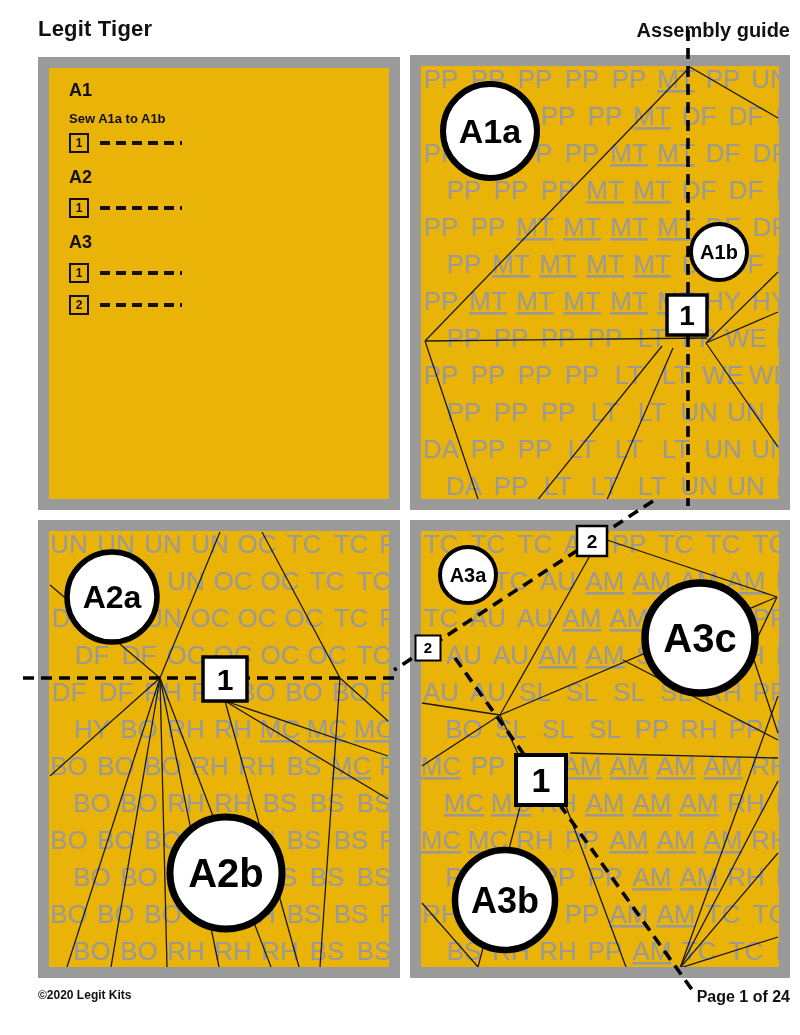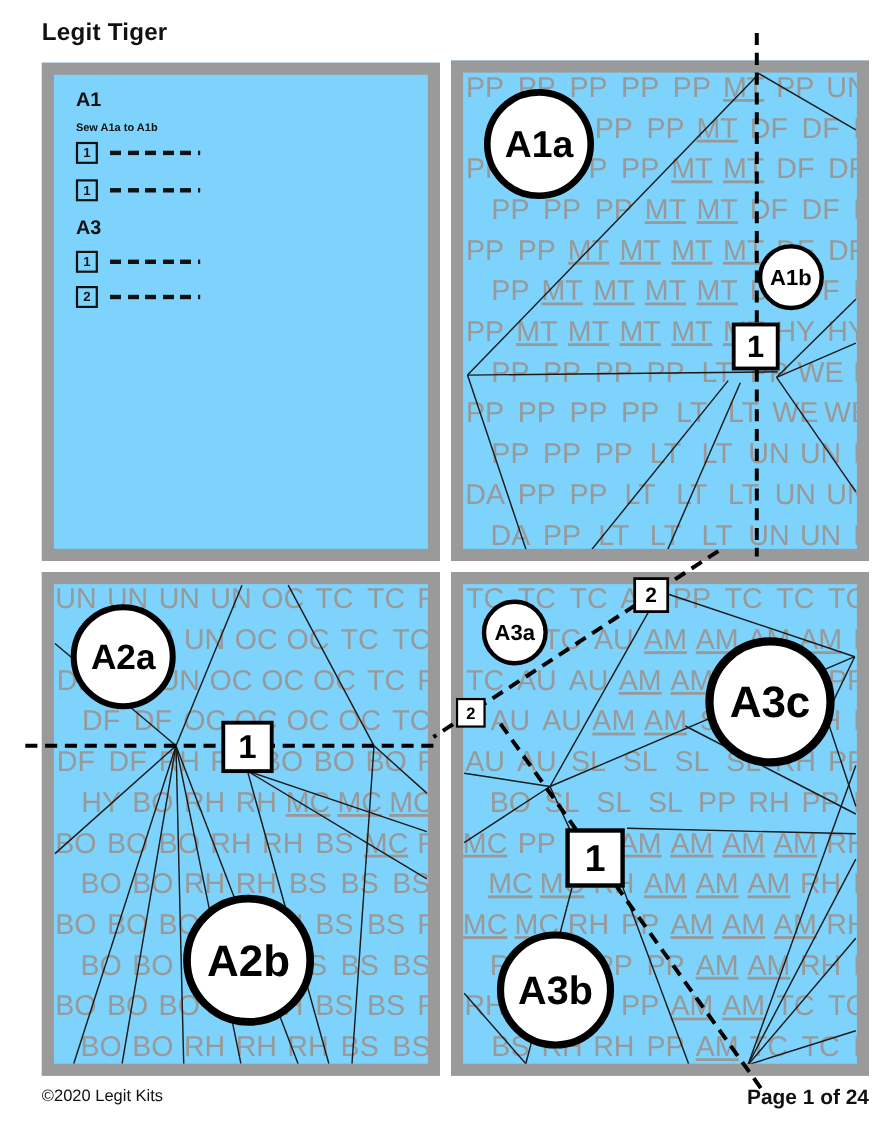--- a/index.html
+++ b/index.html
@@ -1,52 +1,54 @@
 <!DOCTYPE html>
 <html><head>
 <meta charset="utf-8">
 <style>
   html,body{margin:0;padding:0;background:#fff;}
   .page{position:relative;width:800px;height:1035px;background:#fff;
         font-family:"Liberation Sans",sans-serif;color:#111;overflow:hidden;}
   .hdr-title{position:absolute;left:38px;top:16px;font-size:22px;font-weight:bold;letter-spacing:.2px;}
   .hdr-sub{position:absolute;right:10px;top:19px;font-size:20px;font-weight:bold;}
-  .panel{position:absolute;background:#7dd3fc;border:11px solid #9a9a9a;box-sizing:border-box;}
+  .panel{position:absolute;background:#eab308;border:11px solid #9a9a9a;box-sizing:border-box;}
   #p-instr{left:38px;top:57px;width:362px;height:453px;padding:12px 0 0 20px;}
   #p-a1{left:410px;top:55px;width:380px;height:455px;}
   #p-a2{left:38px;top:520px;width:362px;height:458px;}
   #p-a3{left:410px;top:520px;width:380px;height:458px;}
   .panel svg{display:block;overflow:visible;}
   .sec{margin:0 0 14px 0;}
   .sec-h{font-size:18px;font-weight:bold;margin:0 0 10px 0;}
-  .step-t{font-size:10px;font-weight:bold;margin:0 0 7px 0;}
+  .step-t{font-size:13px;font-weight:bold;margin:0 0 7px 0;}
   .step-row{display:flex;align-items:center;margin:0 0 12px 0;}
   .step-box{width:16px;height:16px;border:2px solid #111;display:flex;align-items:center;
             justify-content:center;font-size:12px;font-weight:bold;flex:0 0 auto;}
   .step-dash{width:82px;height:4px;margin-left:11px;
              background:repeating-linear-gradient(90deg,#111 0,#111 10px,transparent 10px,transparent 16px);}
-  .ftr-left{position:absolute;left:38px;top:988px;font-size:15px;font-weight:normal;}
-  .ftr-right{position:absolute;right:10px;top:988px;font-size:19px;font-weight:bold;}
+  .ftr-left{position:absolute;left:38px;top:988px;font-size:12px;font-weight:bold;}
+  .ftr-right{position:absolute;right:10px;top:988px;font-size:16px;font-weight:bold;}
 </style>
 </head>
 <body>
 
 <div class="page">
   <div class="hdr-title">Legit Tiger</div>
+  <div class="hdr-sub">Assembly guide</div>
 
   <div class="panel" id="p-instr">
       <div class="sec">
         <div class="sec-h">A1</div>
         <div class="step-t">Sew A1a to A1b</div>
         <div class="step-row">
           <span class="step-box">1</span>
           <span class="step-dash"></span>
         </div>
       </div>
       <div class="sec">
+        <div class="sec-h">A2</div>
         <div class="step-row">
           <span class="step-box">1</span>
           <span class="step-dash"></span>
         </div>
       </div>
       <div class="sec">
         <div class="sec-h">A3</div>
         <div class="step-row">
           <span class="step-box">1</span>
           <span class="step-dash"></span>

